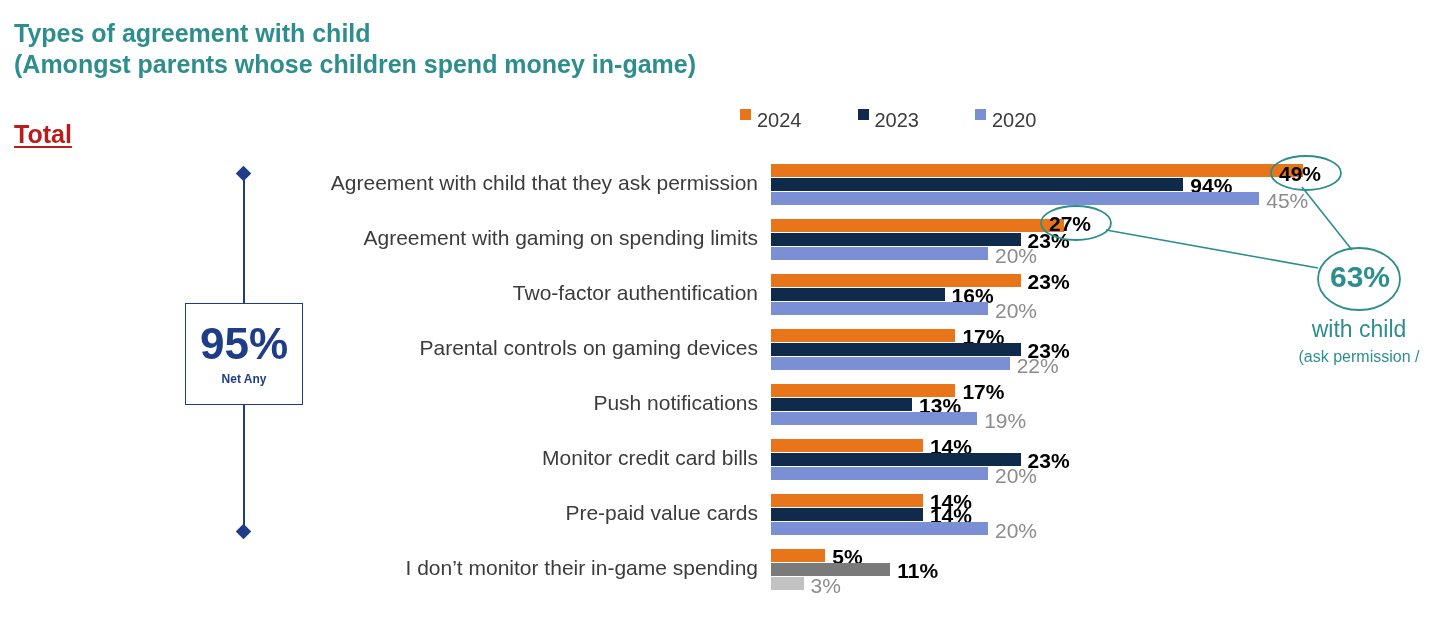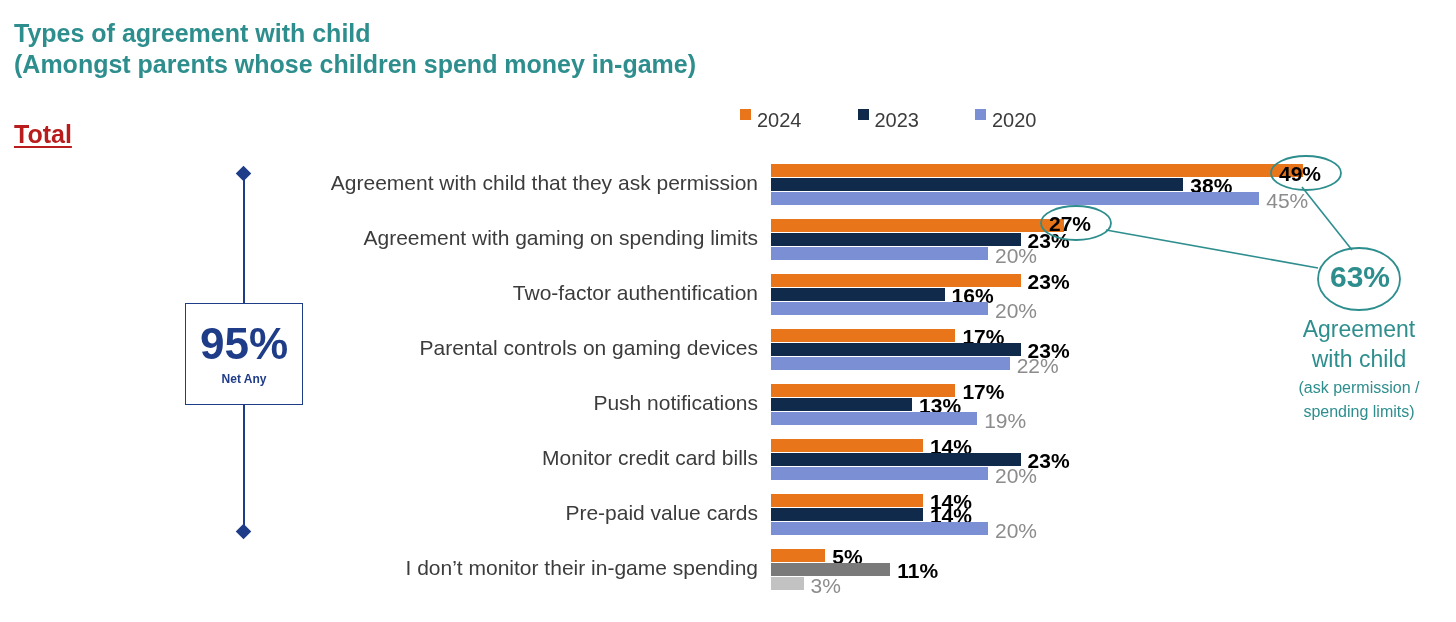--- a/index.html
+++ b/index.html
@@ -197,21 +197,21 @@
   <div id="netany-pct">95%</div>
   <div id="netany-sub">Net Any</div>
 </div>
 
 <div id="chart">
     <div class="row" style="top: 2px;">
       <div class="cat-label-wrap">Agreement with child that they ask permission</div>
       <div class="bars">
         <div class="bar b0" title="2024: 49%" style="width: 531.65px; background: rgb(232, 117, 26);"></div>
         <div class="bar b1" title="2023: 38%" style="width: 412.3px; background: rgb(16, 42, 76);"></div>
-        <div class="vlabel v1" style="left: 419.3px; top: 13px;">38%</div>
+        <div class="vlabel v1" style="left: 419.3px; top: 13px;">94%</div>
         <div class="bar b2" title="2020: 45%" style="width: 488.25px; background: rgb(123, 143, 212);"></div>
         <div class="vlabel v2" style="left: 495.25px; top: 28px;">45%</div>
       </div>
     </div>
     <div class="row" style="top: 57px;">
       <div class="cat-label-wrap">Agreement with gaming on spending limits</div>
       <div class="bars">
         <div class="bar b0" title="2024: 27%" style="width: 292.95px; background: rgb(232, 117, 26);"></div>
         <div class="bar b1" title="2023: 23%" style="width: 249.55px; background: rgb(16, 42, 76);"></div>
         <div class="vlabel v1" style="left: 256.55px; top: 13px;">23%</div>
@@ -295,20 +295,18 @@
 
   <ellipse cx="1306" cy="173" rx="35" ry="17" fill="none" stroke="#2E8E8E" stroke-width="1.8"></ellipse>
 
   <ellipse cx="1076" cy="223" rx="35" ry="17" fill="none" stroke="#2E8E8E" stroke-width="1.8"></ellipse>
 
   <ellipse cx="1359" cy="279" rx="41" ry="31" fill="none" stroke="#2E8E8E" stroke-width="1.8"></ellipse>
 </svg>
 
 <div id="callout-63-text">63%</div>
 <div id="callout-desc">
-  <span class="big">Agreement</span>
   <span class="big">with child</span>
   <span class="small">(ask permission /</span>
-  <span class="small">spending limits)</span>
 </div>
 
 <div class="circled-pct" style="left: 1279px; top: 162px;">49%</div>
 <div class="circled-pct" style="left: 1049px; top: 212px;">27%</div>
 
 </body></html>

